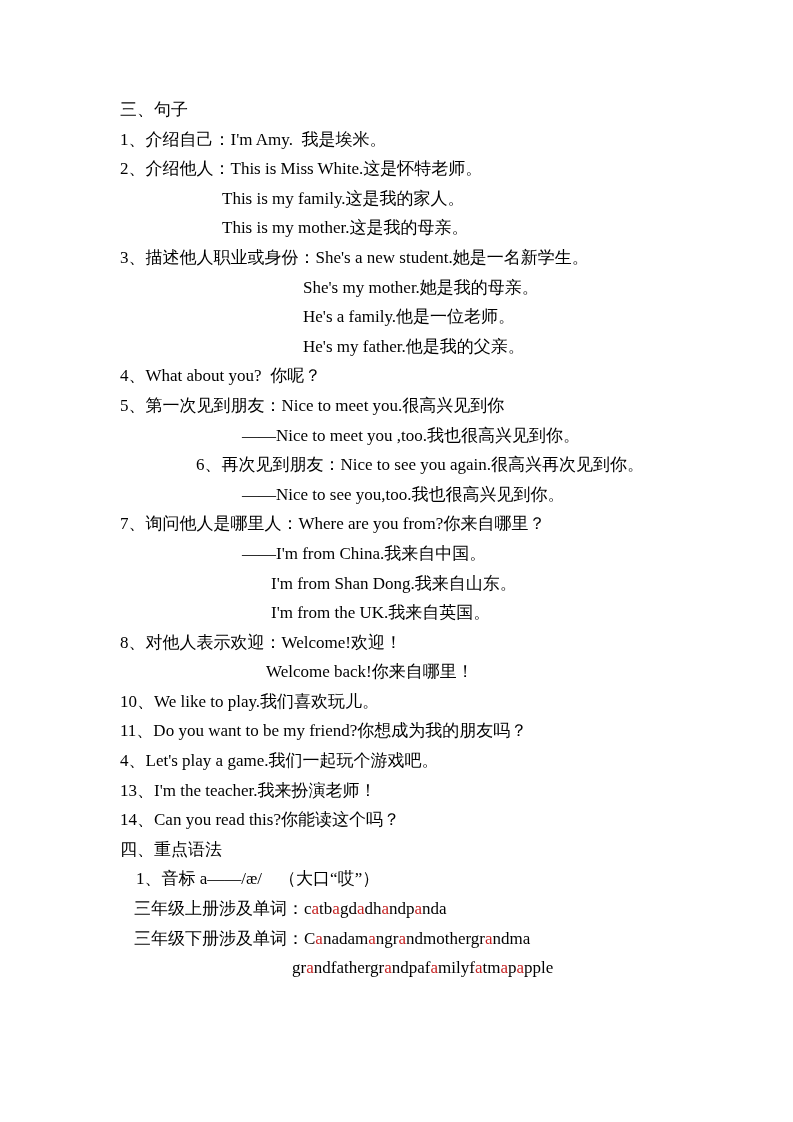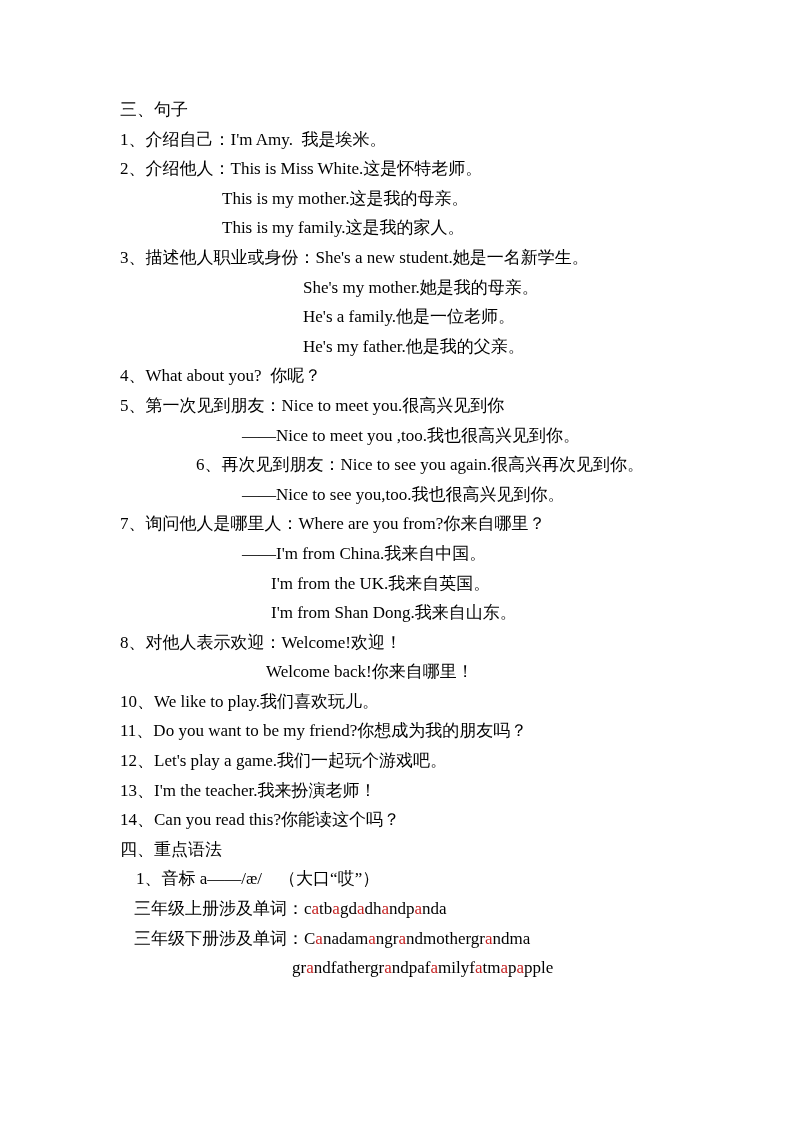--- a/index.html
+++ b/index.html
@@ -39,40 +39,40 @@
   }
 </style>
 </head>
 <body>
 
 <div class="page">
   <div class="content">
       <div class="doc-line">三、句子</div>
       <div class="doc-line" style="padding-left: 0px;">1、介绍自己：I'm Amy.  我是埃米。</div>
       <div class="doc-line" style="padding-left: 0px;">2、介绍他人：This is Miss White.这是怀特老师。</div>
+      <div class="doc-line" style="padding-left: 102px;">This is my family.这是我的家人。</div>
       <div class="doc-line" style="padding-left: 102px;">This is my mother.这是我的母亲。</div>
-      <div class="doc-line" style="padding-left: 102px;">This is my family.这是我的家人。</div>
       <div class="doc-line" style="padding-left: 0px;">3、描述他人职业或身份：She's a new student.她是一名新学生。</div>
       <div class="doc-line" style="padding-left: 183px;">She's my mother.她是我的母亲。</div>
       <div class="doc-line" style="padding-left: 183px;">He's a family.他是一位老师。</div>
       <div class="doc-line" style="padding-left: 183px;">He's my father.他是我的父亲。</div>
       <div class="doc-line" style="padding-left: 0px;">4、What about you?  你呢？</div>
       <div class="doc-line" style="padding-left: 0px;">5、第一次见到朋友：Nice to meet you.很高兴见到你</div>
       <div class="doc-line" style="padding-left: 122px;">——Nice to meet you ,too.我也很高兴见到你。</div>
       <div class="doc-line" style="padding-left: 0px; text-align: center;">6、再次见到朋友：Nice to see you again.很高兴再次见到你。</div>
       <div class="doc-line" style="padding-left: 122px;">——Nice to see you,too.我也很高兴见到你。</div>
       <div class="doc-line" style="padding-left: 0px;">7、询问他人是哪里人：Where are you from?你来自哪里？</div>
       <div class="doc-line" style="padding-left: 122px;">——I'm from China.我来自中国。</div>
+      <div class="doc-line" style="padding-left: 151px;">I'm from Shan Dong.我来自山东。</div>
       <div class="doc-line" style="padding-left: 151px;">I'm from the UK.我来自英国。</div>
-      <div class="doc-line" style="padding-left: 151px;">I'm from Shan Dong.我来自山东。</div>
       <div class="doc-line" style="padding-left: 0px;">8、对他人表示欢迎：Welcome!欢迎！</div>
       <div class="doc-line" style="padding-left: 146px;">Welcome back!你来自哪里！</div>
       <div class="doc-line" style="padding-left: 0px;">10、We like to play.我们喜欢玩儿。</div>
       <div class="doc-line" style="padding-left: 0px;">11、Do you want to be my friend?你想成为我的朋友吗？</div>
-      <div class="doc-line" style="padding-left: 0px;">12、Let's play a game.我们一起玩个游戏吧。</div>
+      <div class="doc-line" style="padding-left: 0px;">4、Let's play a game.我们一起玩个游戏吧。</div>
       <div class="doc-line" style="padding-left: 0px;">13、I'm the teacher.我来扮演老师！</div>
       <div class="doc-line" style="padding-left: 0px;">14、Can you read this?你能读这个吗？</div>
       <div class="doc-line">四、重点语法</div>
       <div class="doc-line" style="padding-left: 16px;">1、音标 a——/æ/　（大口“哎”）</div>
       <div class="doc-line" style="padding-left: 14px;"><span class="vocab-label">三年级上册涉及单词：</span><span class="vocab-word"><span>c</span><span class="accent">a</span><span>t</span></span><span class="vocab-word"><span>b</span><span class="accent">a</span><span>g</span></span><span class="vocab-word"><span>d</span><span class="accent">a</span><span>d</span></span><span class="vocab-word"><span>h</span><span class="accent">a</span><span>nd</span></span><span class="vocab-word"><span>p</span><span class="accent">a</span><span>nda</span></span></div>
       <div class="doc-line" style="padding-left: 14px;"><span class="vocab-label">三年级下册涉及单词：</span><span class="vocab-word"><span>C</span><span class="accent">a</span><span>nada</span></span><span class="vocab-word"><span>m</span><span class="accent">a</span><span>n</span></span><span class="vocab-word"><span>gr</span><span class="accent">a</span><span>ndmother</span></span><span class="vocab-word"><span>gr</span><span class="accent">a</span><span>ndma</span></span></div>
       <div class="doc-line" style="padding-left: 172px;"><span class="vocab-word"><span>gr</span><span class="accent">a</span><span>ndfather</span></span><span class="vocab-word"><span>gr</span><span class="accent">a</span><span>ndpa</span></span><span class="vocab-word"><span>f</span><span class="accent">a</span><span>mily</span></span><span class="vocab-word"><span>f</span><span class="accent">a</span><span>t</span></span><span class="vocab-word"><span>m</span><span class="accent">a</span><span>p</span></span><span class="vocab-word"><span class="accent">a</span><span>pple</span></span></div>
     </div>
 </div>
 

